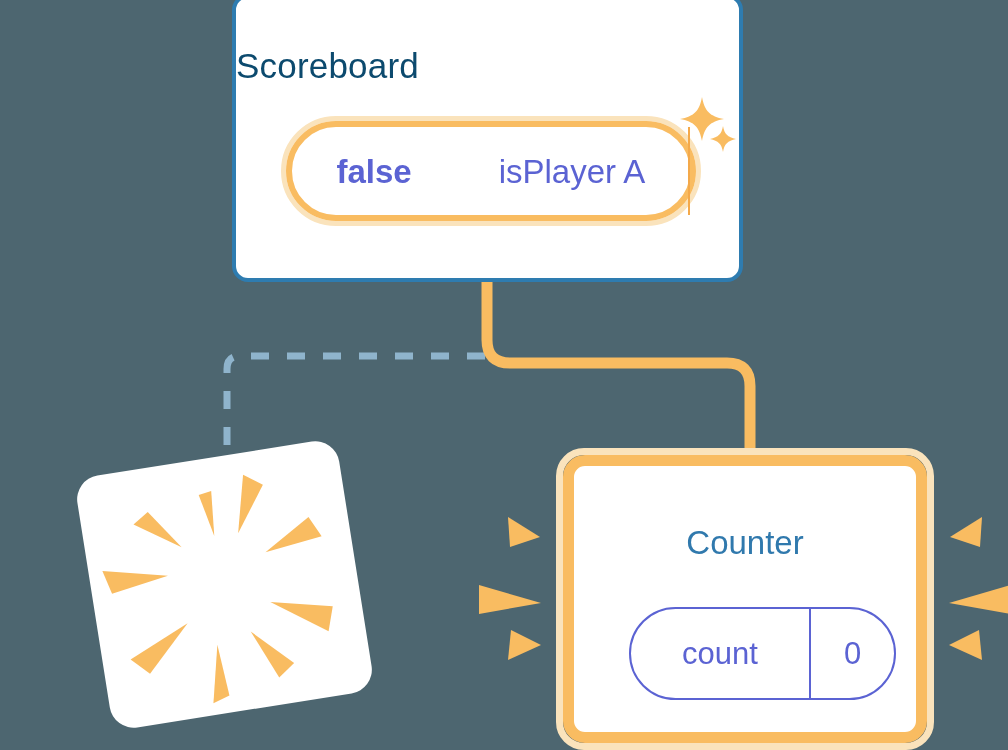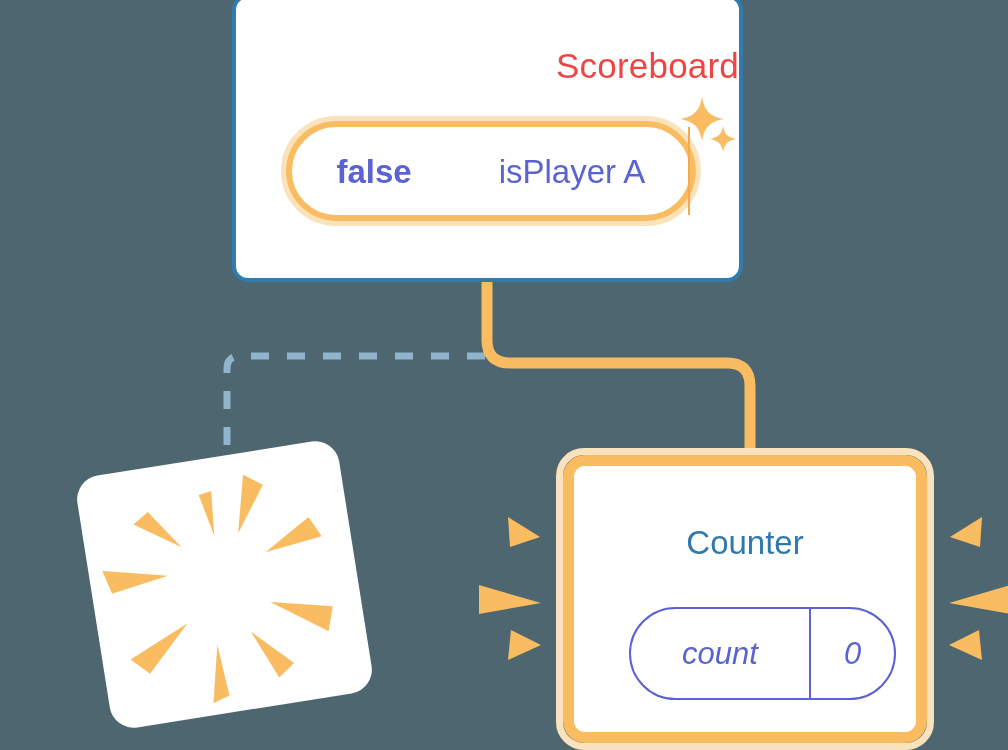--- a/index.html
+++ b/index.html
@@ -39,22 +39,22 @@
     border: 4px solid #2e7cb0;
     border-radius: 16px;
     box-sizing: border-box;
     z-index: 6;
   }
   .scoreboard-title {
     position: absolute;
     left: 0;
     right: 0;
     top: 50px;
-    text-align: right;
-    color: #ef4444;
+    text-align: left;
+    color: #0c4a6e;
     font-size: 35px;
     letter-spacing: 0.2px;
     line-height: 1;
   }
 
   
   .hl-pill-wrap {
     position: absolute;
     left: 45px;
     top: 118px;
@@ -146,21 +146,20 @@
     left: 55px;
     top: 141px;
     width: 267px;
     height: 93px;
     border: 2px solid #5b63d3;
     border-radius: 999px;
     box-sizing: border-box;
     display: flex;
     align-items: stretch;
     background: #ffffff;
-    font-style: italic;
   }
   .plain-pill .cell {
     display: flex;
     align-items: center;
     justify-content: center;
     color: #5b63d3;
     font-size: 31px;
     line-height: 1;
   }
   .plain-pill .cell-key {

